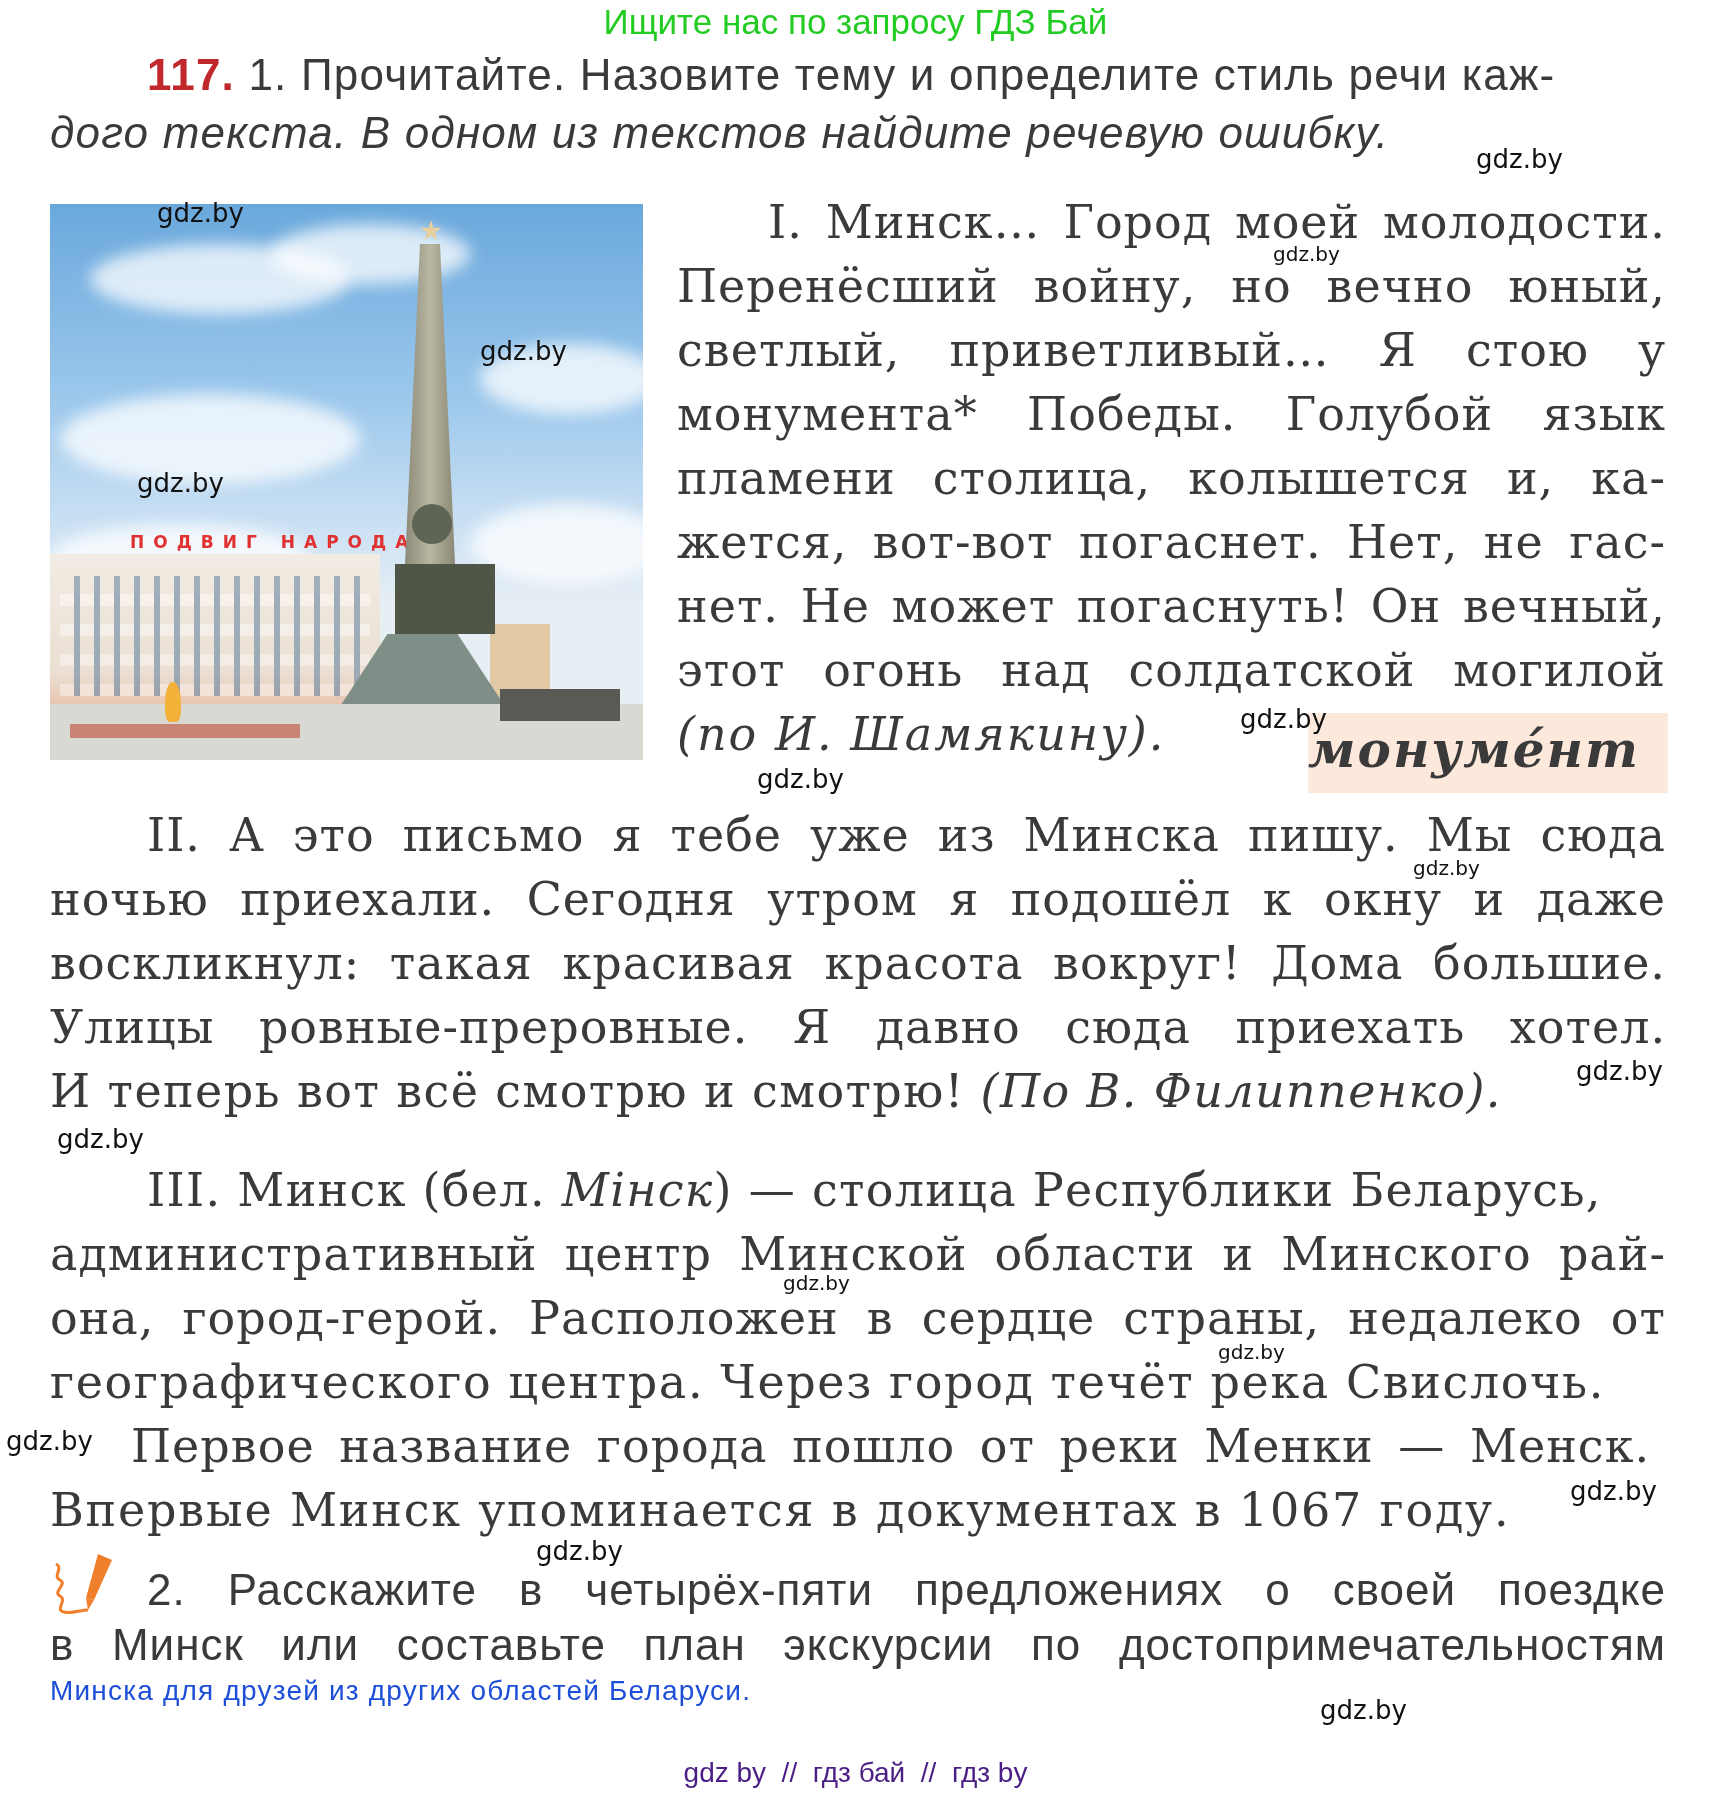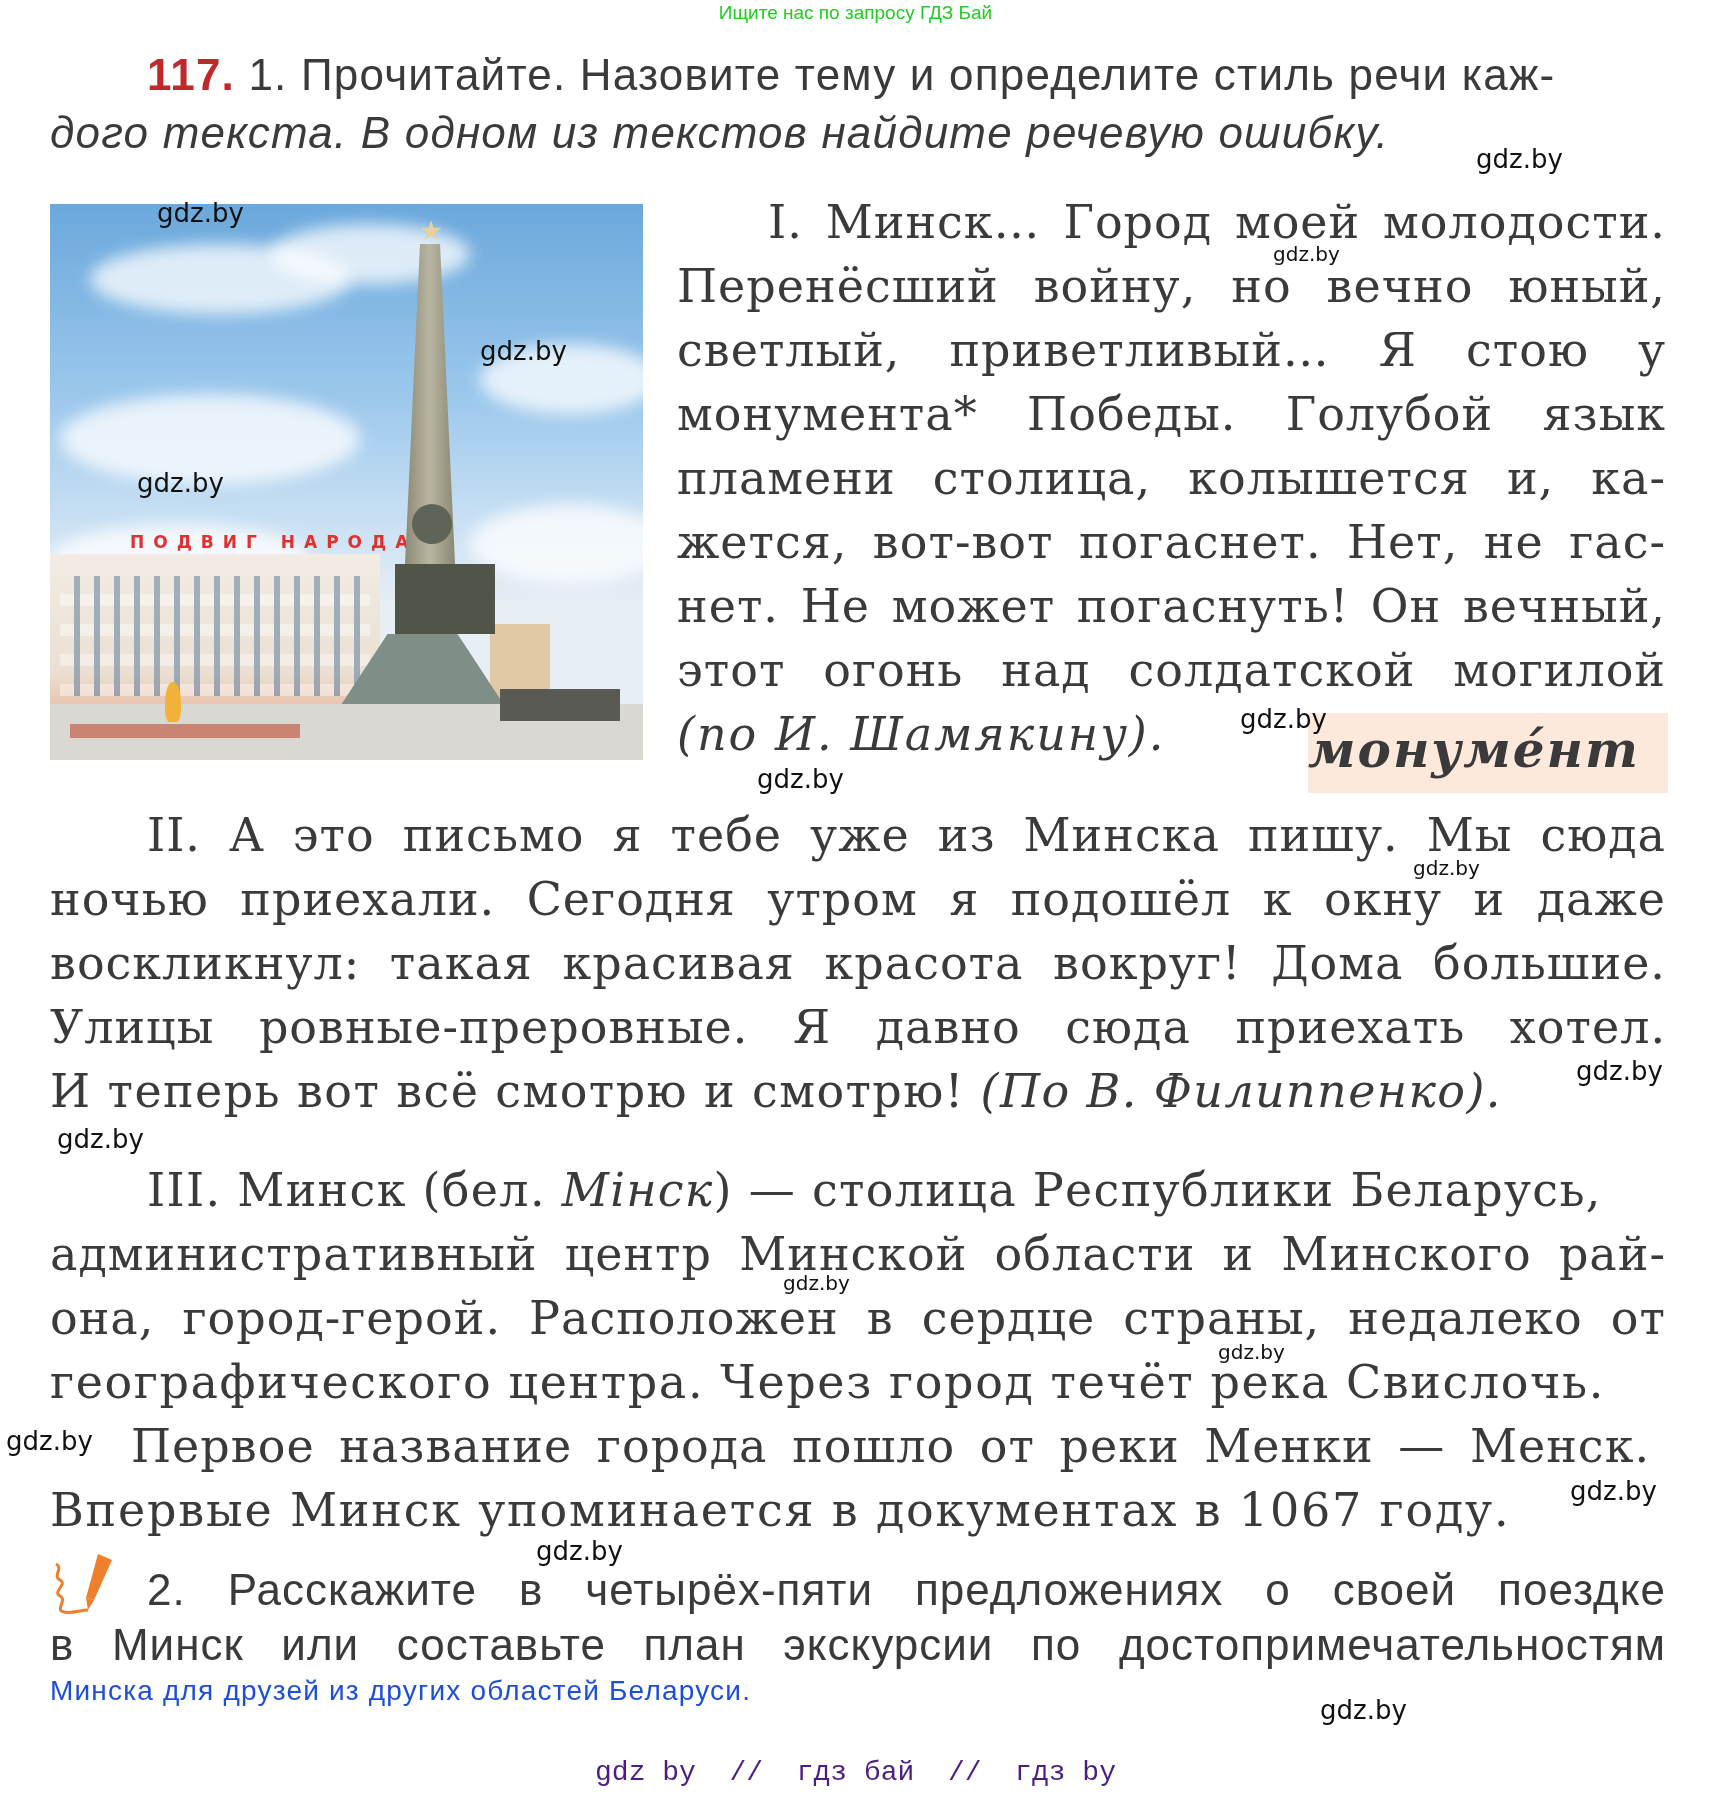--- a/index.html
+++ b/index.html
@@ -3,35 +3,35 @@
 <meta charset="utf-8">
 <style>
   html, body { margin: 0; padding: 0; background: #ffffff; }
   body { width: 1711px; height: 1796px; position: relative; overflow: hidden; color: #333333; }
   .abs { position: absolute; }
   .sans { font-family: "Liberation Sans", "DejaVu Sans", sans-serif; }
   .serif { font-family: "DejaVu Serif", "Liberation Serif", serif; }
   .wm { font-family: "DejaVu Sans", "Liberation Sans", sans-serif; color: #111; font-size: 26px; line-height: 1; white-space: nowrap; }
   .wm-small { font-size: 20px; }
 
-  #top-banner { left: 0; width: 1711px; top: 2px; text-align: center; font-size: 19px; color: #22cc22; }
+  #top-banner { left: 0; width: 1711px; top: 2px; text-align: center; font-size: 35px; color: #22cc22; }
 
   .task-line { font-size: 44px; letter-spacing: 1.2px; color: #3a3a3a; white-space: nowrap; }
   .task-num { color: #c0282c; font-weight: bold; }
 
   .body-line { font-size: 46px; color: #3a3a3a; white-space: nowrap; letter-spacing: 1px; text-align: justify; text-align-last: justify; }
   .it { font-style: italic; }
 
   #photo { left: 50px; top: 204px; width: 593px; height: 556px; overflow: hidden; background: linear-gradient(180deg, #6aa8dc 0%, #9cc8ec 35%, #cfe3f4 60%, #e7eef4 72%); }
   .cloud { position: absolute; background: rgba(255,255,255,0.75); border-radius: 50%; filter: blur(8px); }
 
   #vocab-box { left: 1308px; top: 713px; width: 360px; height: 80px; background: #fde9dc; }
   #vocab-word { left: 1308px; top: 720px; width: 308px; text-align: center; font-size: 50px; font-style: italic; font-weight: bold; color: #3a3a3a; letter-spacing: 2px; }
 
-  #footer { left: 0; width: 1711px; top: 1757px; text-align: center; font-size: 28px; color: #4b1e86; font-family: Liberation Mono, monospace; }
+  #footer { left: 0; width: 1711px; top: 1757px; text-align: center; font-size: 28px; color: #4b1e86; }
 </style>
 </head>
 <body>
 
 <div id="top-banner" class="abs sans">Ищите нас по запросу ГДЗ Бай</div>
 
 <div class="abs sans task-line" style="left:147px; top:50px;">
   <span class="task-num">117.</span>
   <span>1. Прочитайте. Назовите тему и определите стиль речи каж-</span>
 </div>

